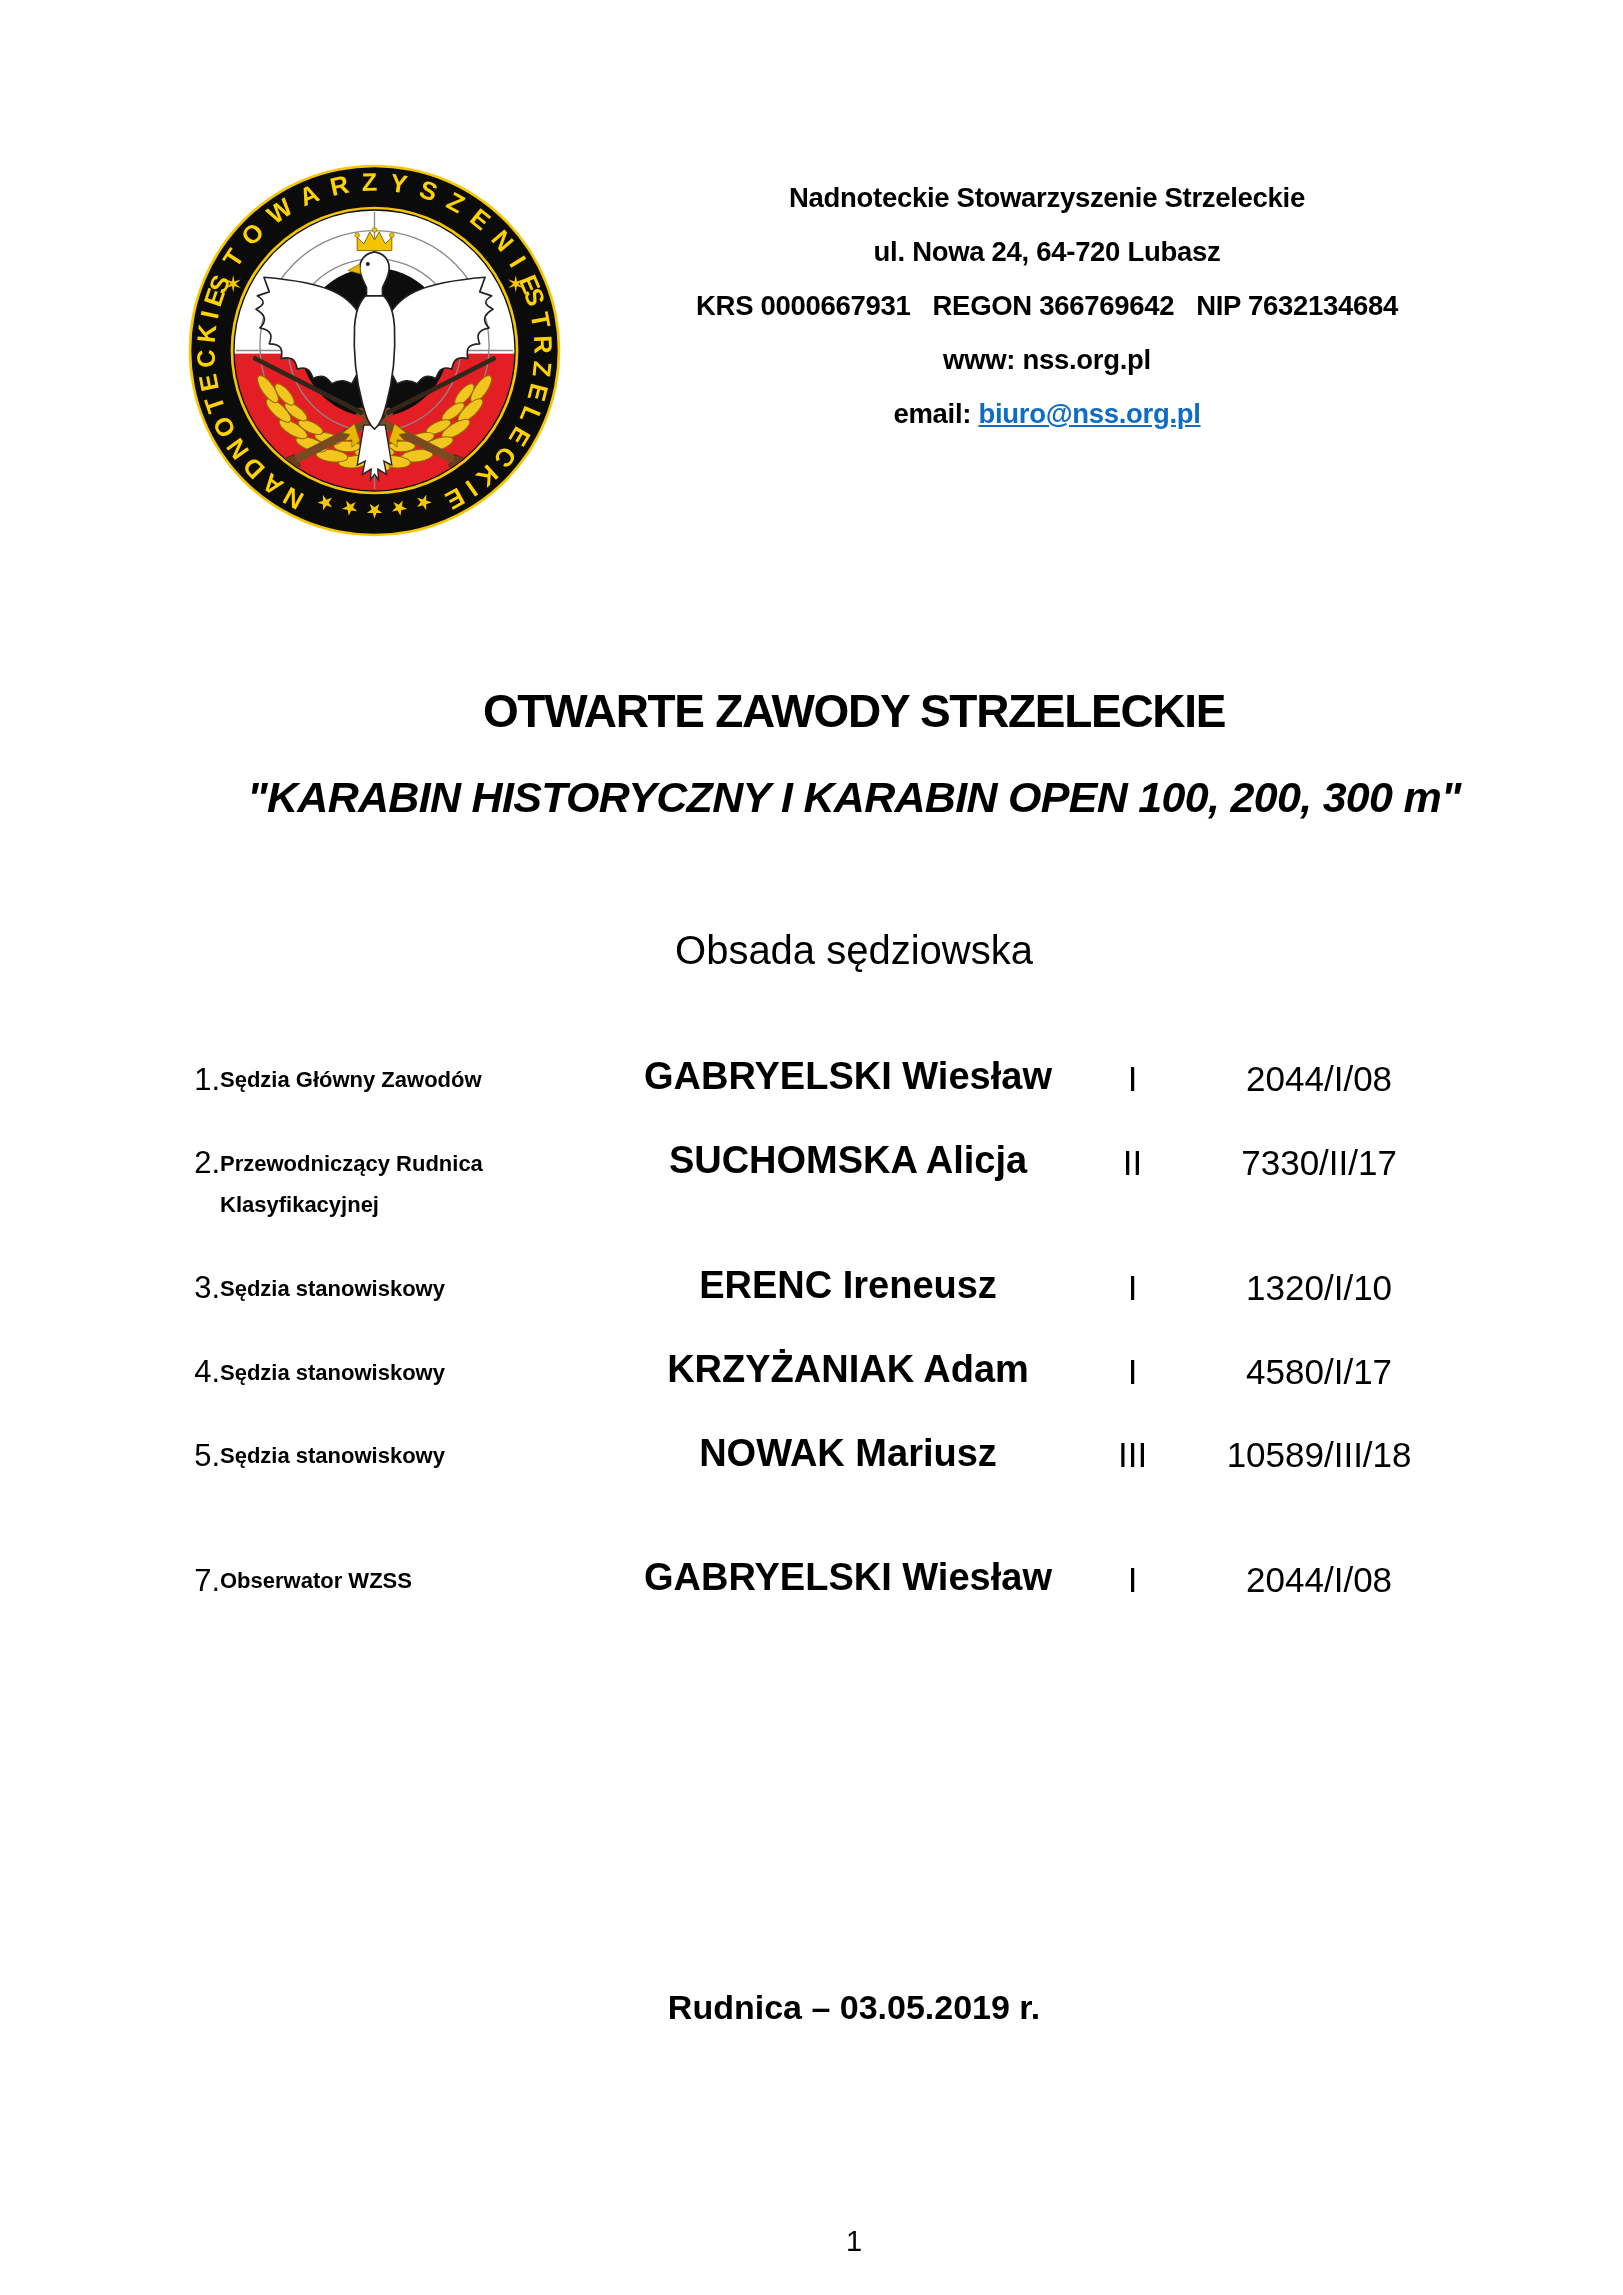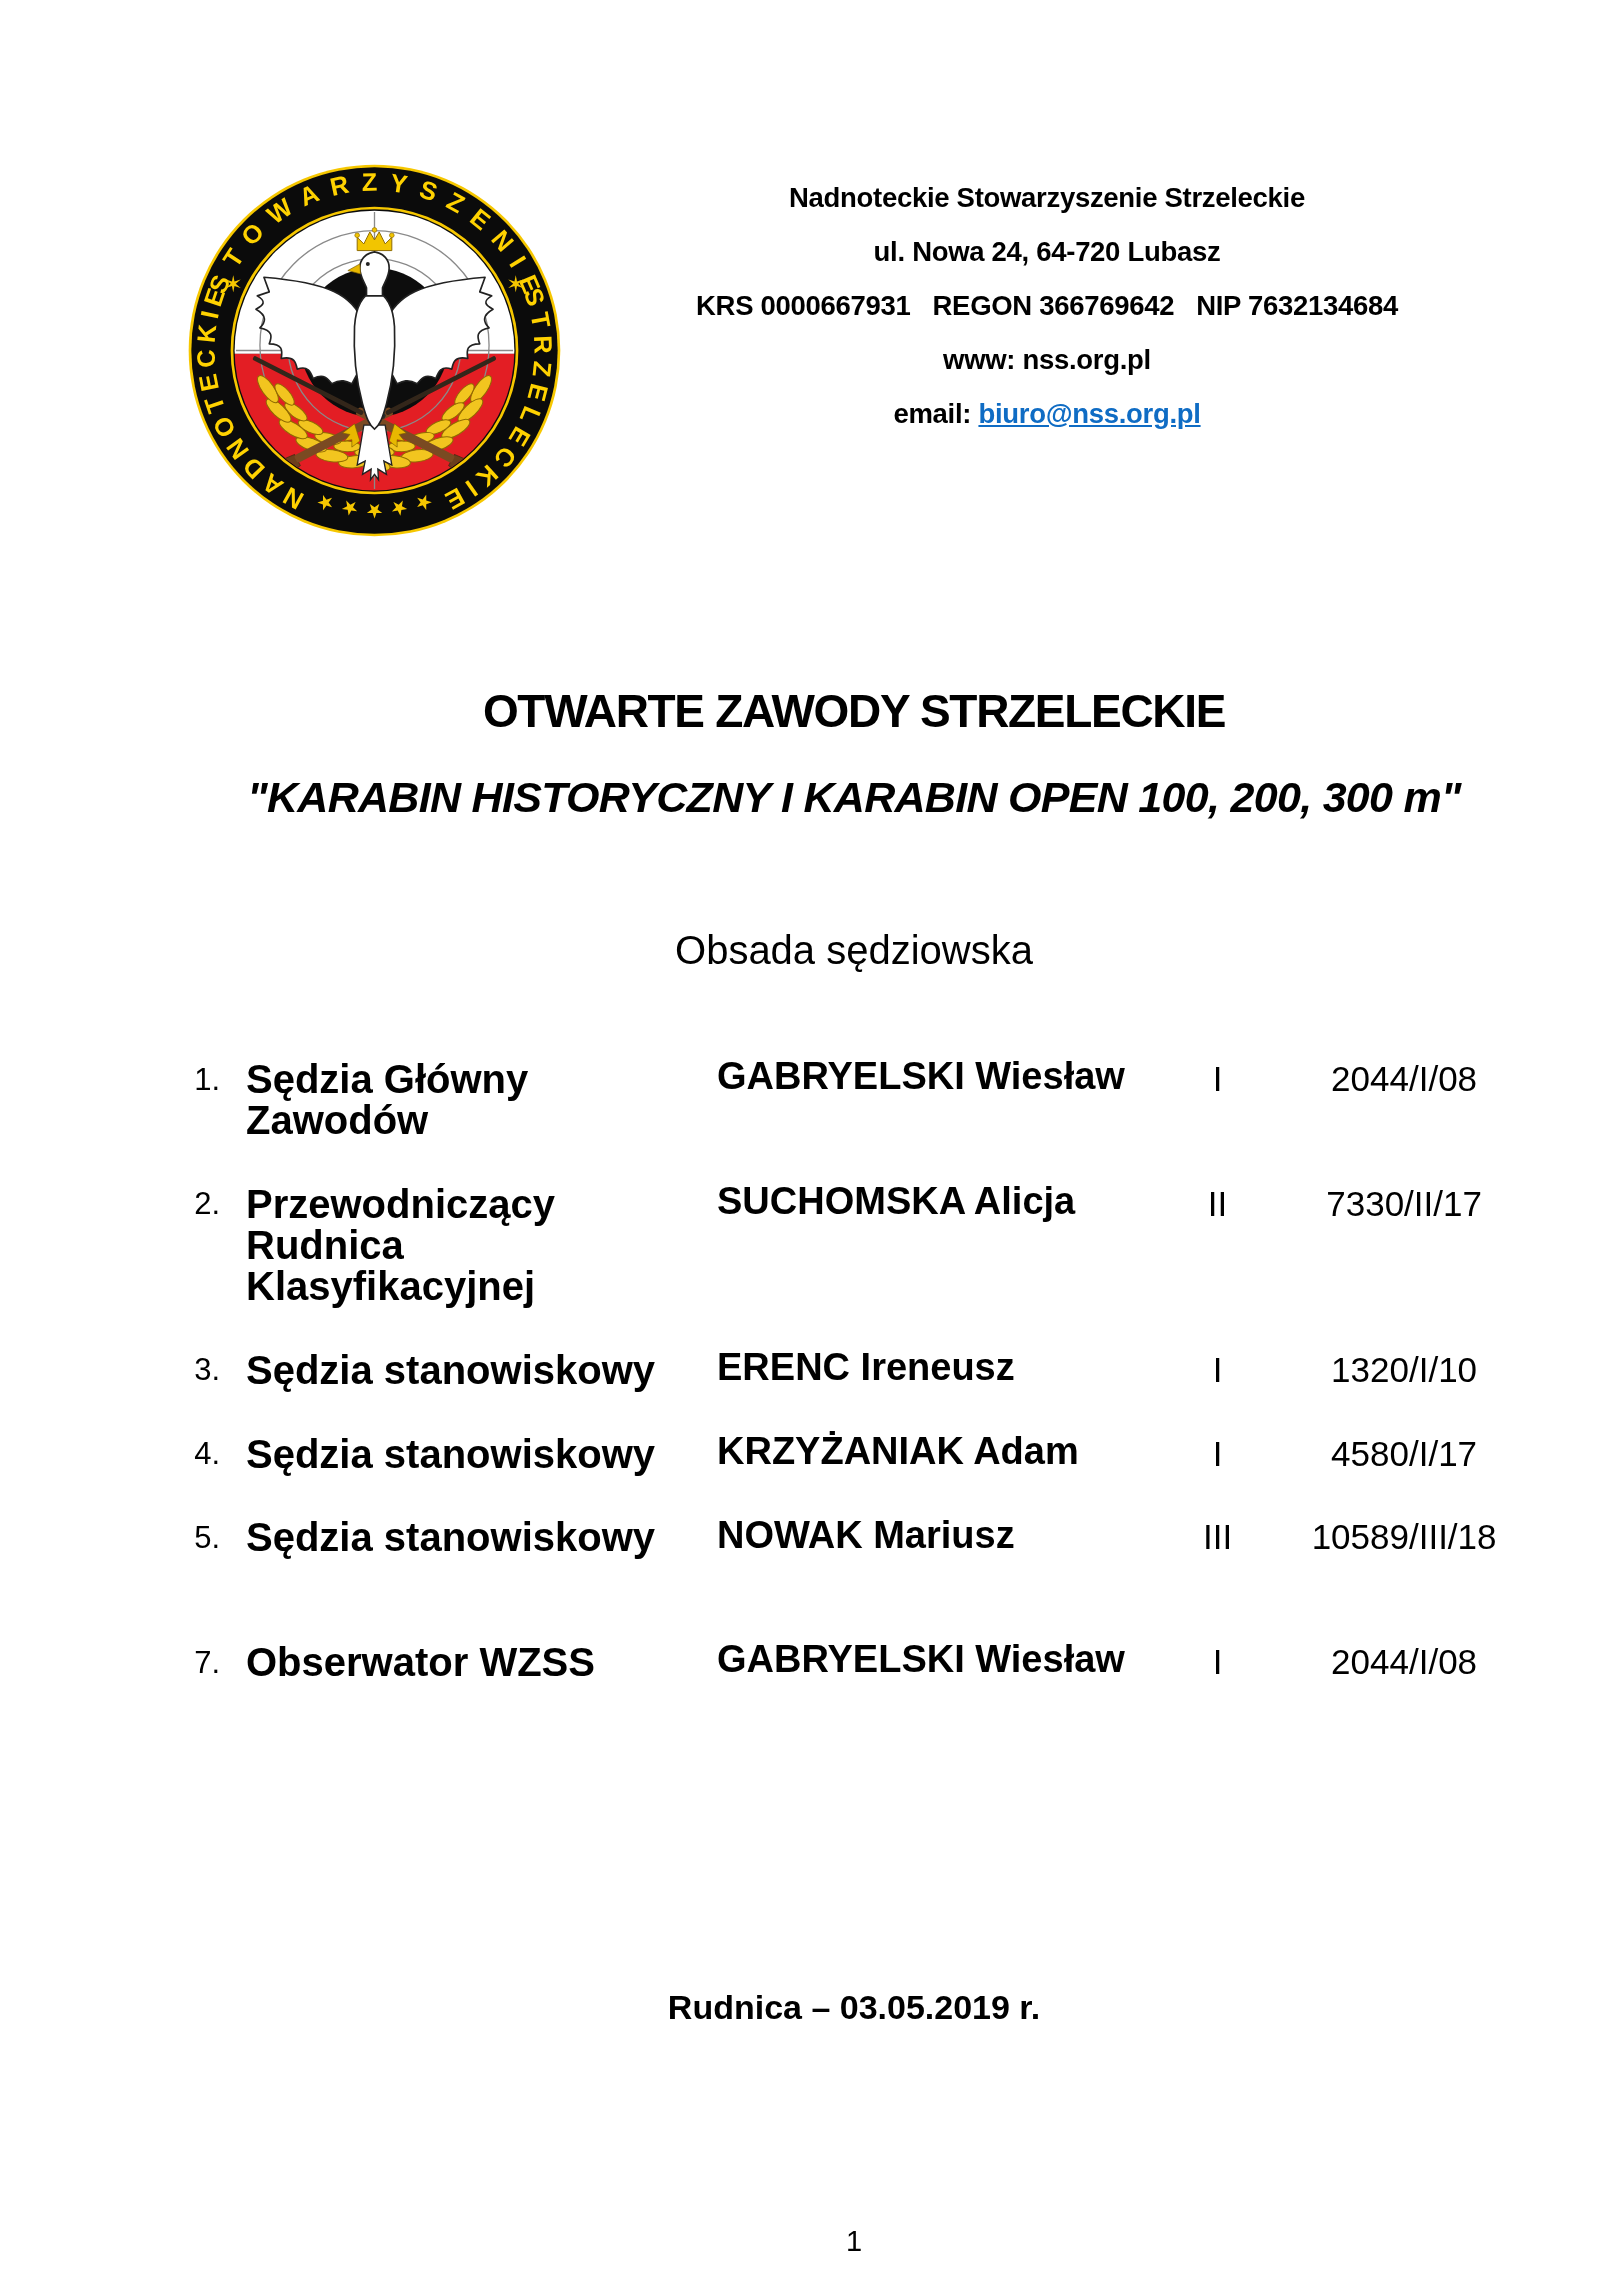--- a/index.html
+++ b/index.html
@@ -24,22 +24,22 @@
   
   .centered{position:absolute;left:157px;width:1394px;text-align:center;}
   .doc-title{top:684px;font-size:46px;font-weight:bold;letter-spacing:-1.3px;}
   .doc-subtitle{top:773px;font-size:43px;font-weight:bold;font-style:italic;letter-spacing:-0.7px;}
   .section-heading{top:928px;font-size:40px;font-weight:normal;}
   
   .officials{position:absolute;left:157px;top:1055px;width:1413px;}
   .row{display:flex;align-items:flex-start;margin-bottom:39px;}
   .row.gap-before{margin-top:80px;}
   .c-no{width:63px;text-align:right;font-size:31px;padding-top:6.5px;flex:none;}
-  .c-role{margin-left:26px;width:412px;font-size:40px;font-weight:bold;line-height:41px;padding-top:3.9px;flex:none;}
-  .c-name{margin-left:59px;width:432px;font-size:38px;font-weight:bold;line-height:42px;flex:none;}
+  .c-role{width:412px;font-size:22px;font-weight:bold;line-height:41px;padding-top:3.9px;flex:none;}
+  .c-name{width:432px;font-size:38px;font-weight:bold;line-height:42px;flex:none;text-align:center;}
   .c-class{margin-left:19.6px;width:98px;text-align:center;font-size:35px;padding-top:3.9px;flex:none;}
   .c-lic{width:275px;text-align:center;font-size:35px;padding-top:3.9px;flex:none;}
   
   .place-date{top:1988px;font-size:34px;font-weight:bold;}
   .page-number{top:2225px;font-size:29px;}
 </style>
 </head>
 <body>
 
 <div class="page">

